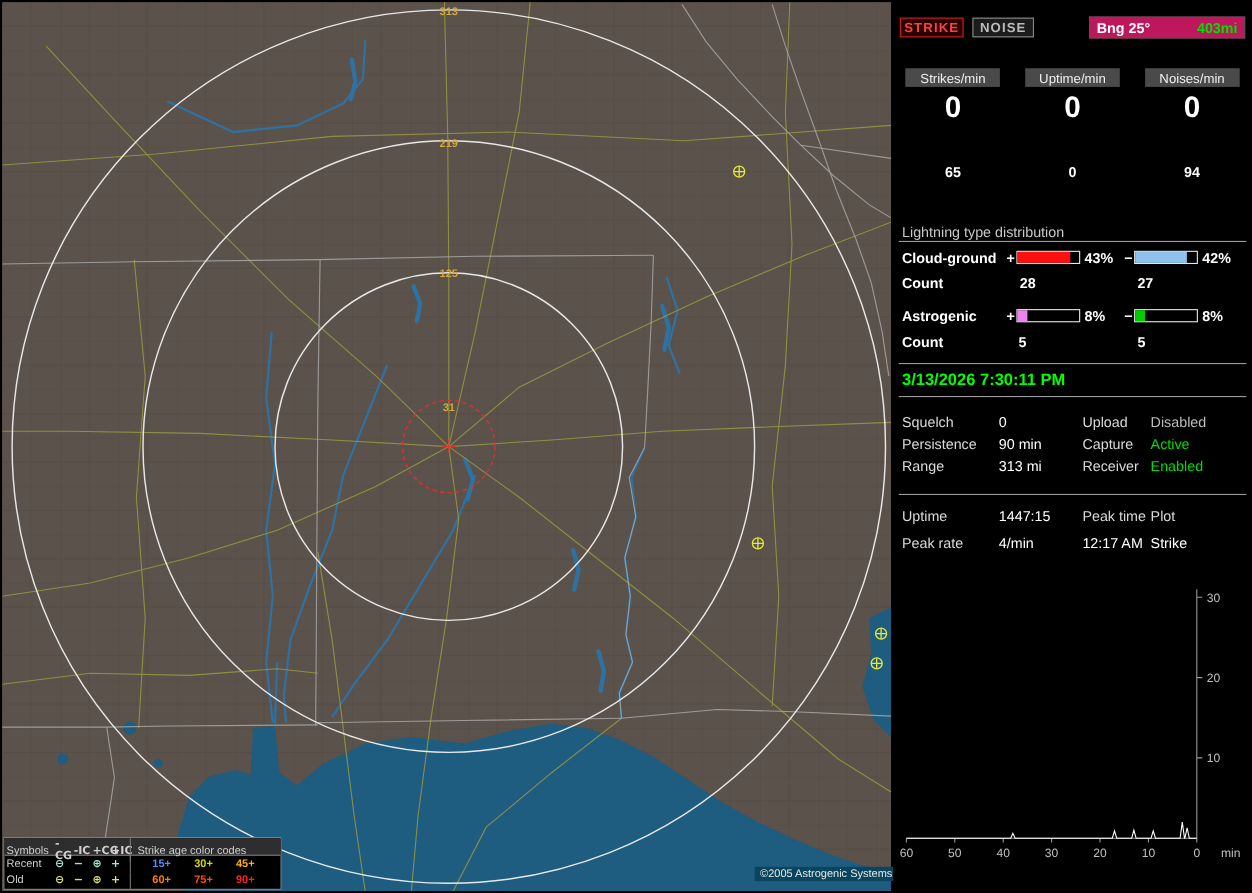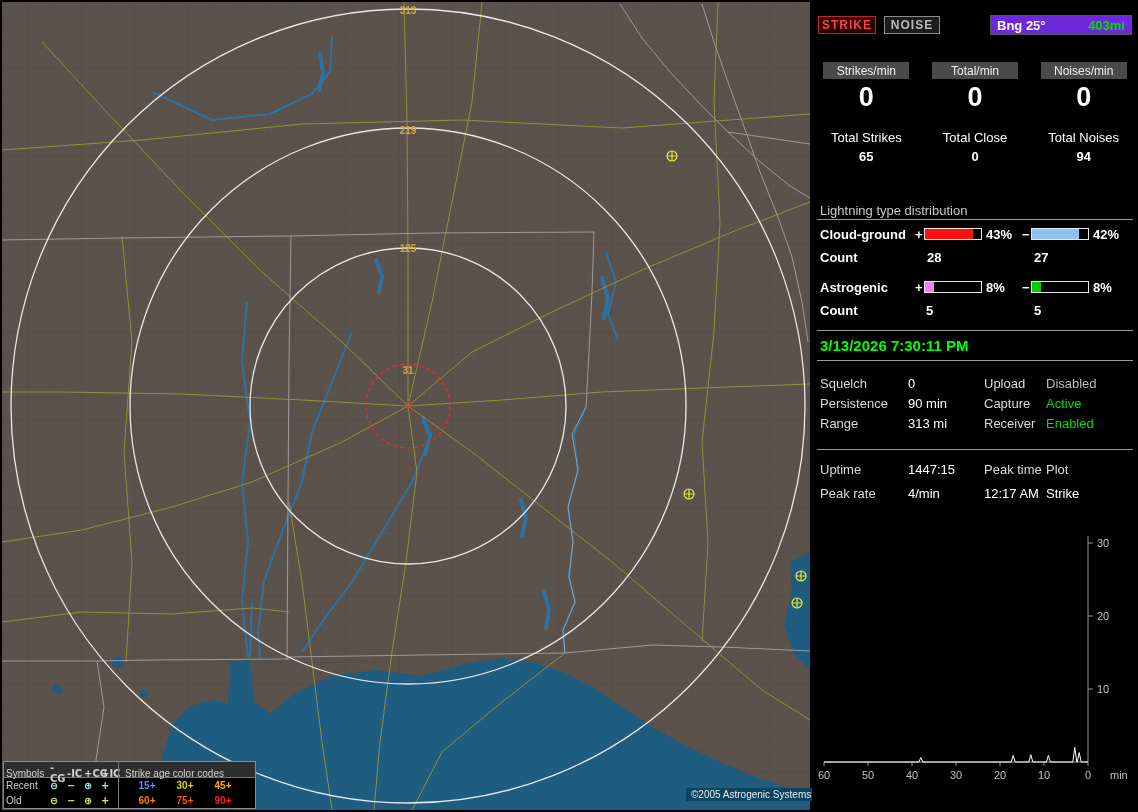--- a/index.html
+++ b/index.html
@@ -28,21 +28,21 @@
   .lg-age{text-align:center;font-weight:bold}
 
   
   .panel{position:absolute;left:812px;top:0;width:326px;height:812px;background:#000;
     color:#fff;font-size:13px}
   .panel .abs{position:absolute;white-space:nowrap}
   .btn{position:absolute;height:18px;font-weight:bold;font-size:12px;display:flex;
     align-items:center;justify-content:center;cursor:pointer;letter-spacing:1px}
   .strike-btn{left:6px;top:16px;width:58px;color:#ff4040;background:#2a0000;border:1px solid #cc2222}
   .noise-btn{left:72px;top:16px;width:56px;color:#bbbbbb;background:#1c1c1c;border:1px solid #8a8a8a}
-  .bng-box{position:absolute;left:178px;top:15px;width:142px;height:20px;background:#6d28d9;
+  .bng-box{position:absolute;left:178px;top:15px;width:142px;height:20px;background:#be185d;
     border:1px solid #555;display:flex;justify-content:space-between;align-items:center;
     padding:0 6px;font-weight:bold}
   .bng-dist{color:#00e000}
 
   .col3{position:absolute;left:0;width:326px;display:grid;grid-template-columns:1fr 1fr 1fr;
     justify-items:center}
   .rate-box{width:86px;height:17px;background:#4a4a4a;color:#efefef;font-size:12px;
     display:flex;align-items:center;justify-content:center}
   .big-zero{font-size:27px;font-weight:bold}
   .tot-val{font-weight:bold}
@@ -216,32 +216,27 @@
 
     <div class="btn strike-btn">STRIKE</div>
     <div class="btn noise-btn">NOISE</div>
     <div class="bng-box">
       <span>Bng 25°</span>
       <span class="bng-dist">403mi</span>
     </div>
 
     <div class="col3" style="top:62px">
       <div class="rate-box">Strikes/min</div>
-      <div class="rate-box">Total/min</div>
+      <div class="rate-box">Uptime/min</div>
       <div class="rate-box">Noises/min</div>
     </div>
     <div class="col3" style="top:82px">
       <div class="big-zero">0</div>
       <div class="big-zero">0</div>
       <div class="big-zero">0</div>
-    </div>
-    <div class="col3" style="top:130px">
-      <div>Total Strikes</div>
-      <div>Total Close</div>
-      <div>Total Noises</div>
     </div>
     <div class="col3" style="top:149px">
       <div class="tot-val">65</div>
       <div class="tot-val">0</div>
       <div class="tot-val">94</div>
     </div>
 
     <div class="abs heading" style="left:8px;top:203px">Lightning type distribution</div>
     <div class="sep" style="top:219px"></div>
 

